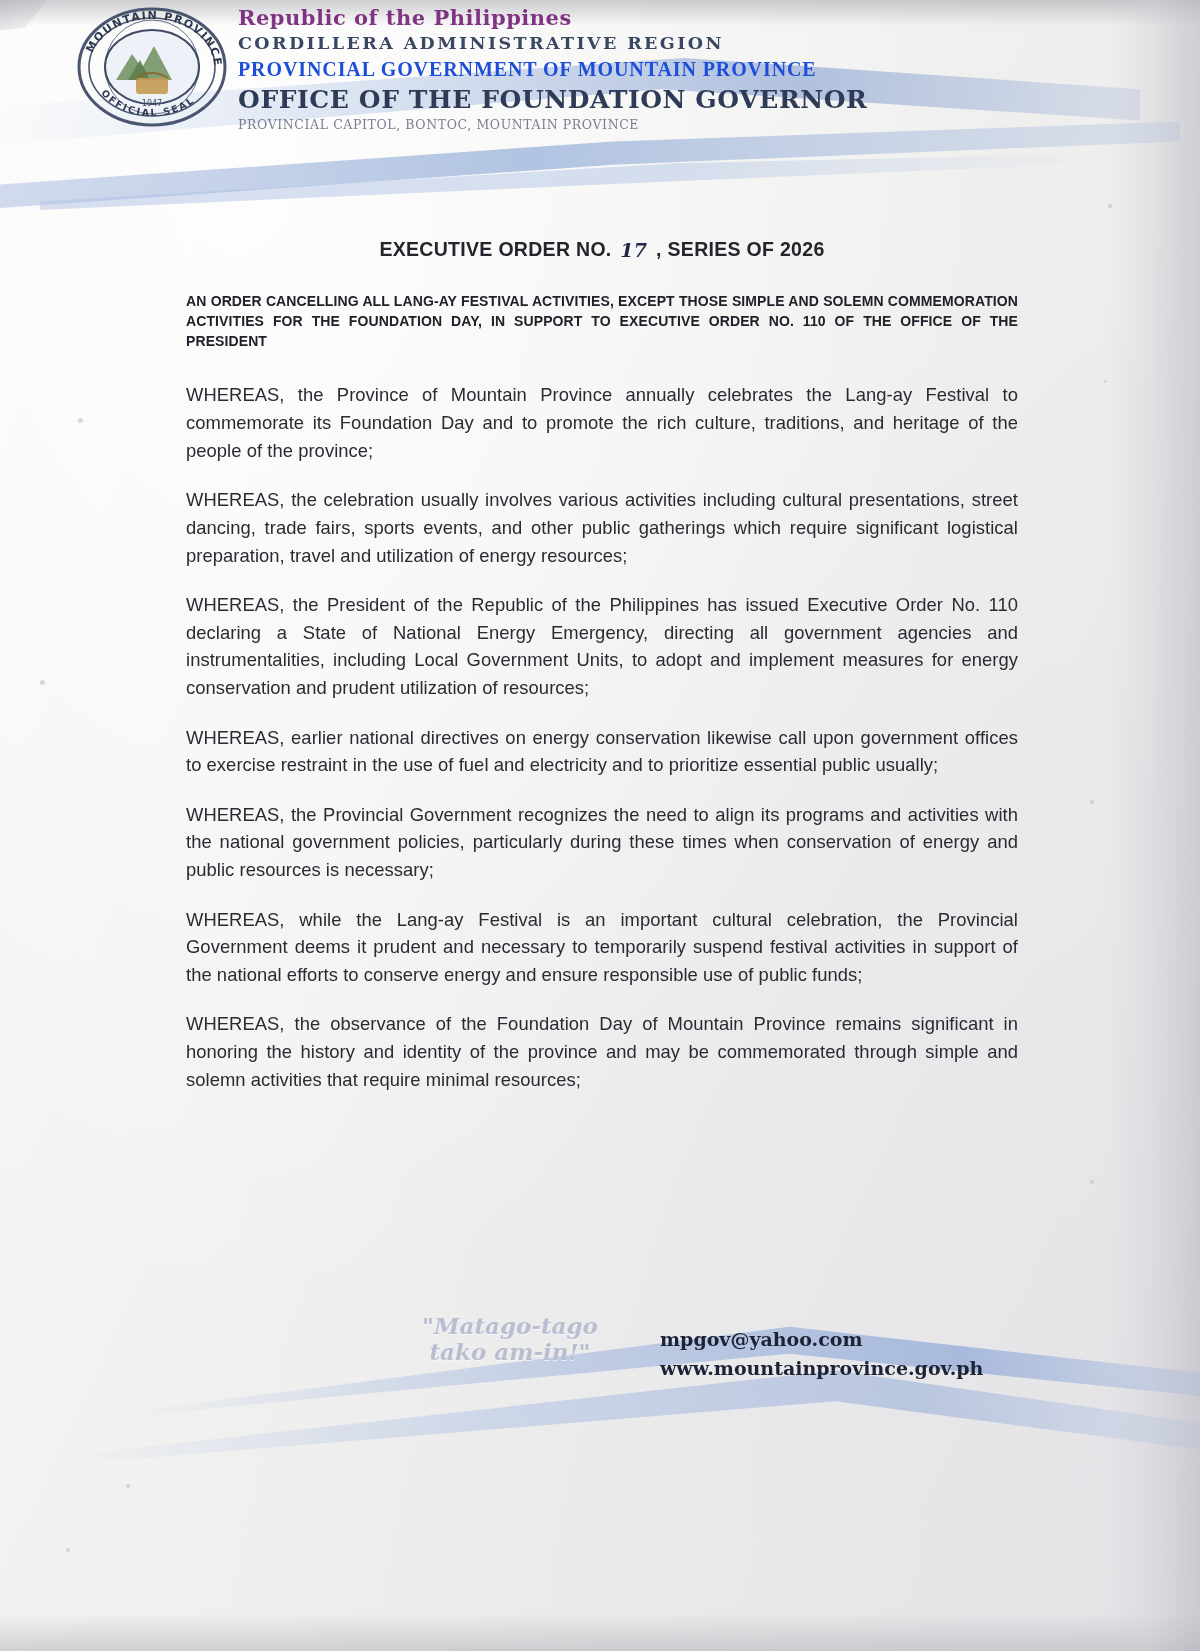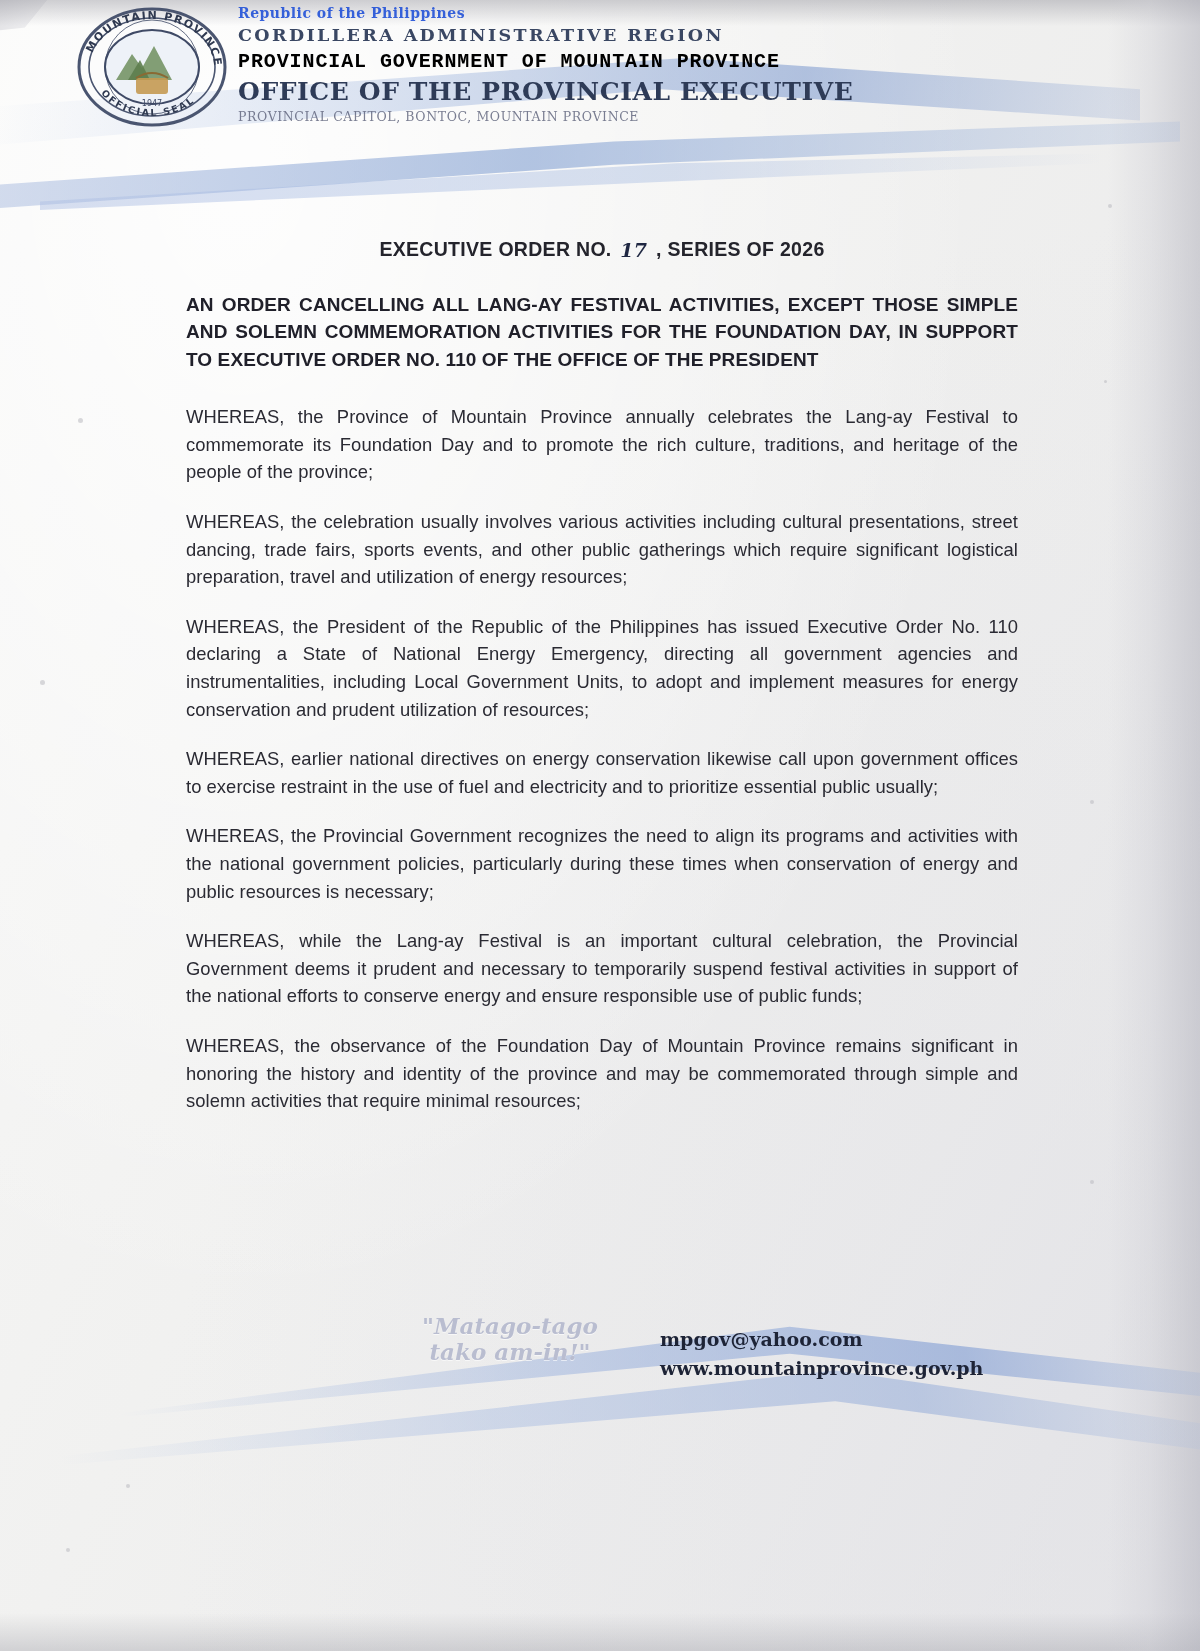--- a/index.html
+++ b/index.html
@@ -84,40 +84,40 @@
   }
   .seal svg { display:block; }
 
   .lh-text {
     position: absolute;
     left: 238px; top: 6px;
     width: 760px;
   }
   .lh-l1 {
     font-family: "DejaVu Serif", serif;
-    font-size: 14px;
-    font-weight: 700;
-    color: #1d4ed8;
+    font-size: 21px;
+    font-weight: 700;
+    color: #701a75;
     letter-spacing: 0.5px;
     line-height: 1.1;
     opacity: 0.88;
   }
   .lh-l2 {
     font-family: "DejaVu Serif", serif;
     font-size: 17.5px;
     font-weight: 600;
     color: #3a4763;
     letter-spacing: 2.4px;
     margin-top: 4px;
   }
   .lh-l3 {
-    font-family: Liberation Mono, monospace;
+    font-family: Liberation Serif, serif;
     font-size: 20px;
     font-weight: 700;
-    color: #000000;
+    color: #1d4ed8;
     letter-spacing: 0.9px;
     margin-top: 5px;
   }
   .lh-l4 {
     font-family: "DejaVu Serif", serif;
     font-size: 25px;
     font-weight: 700;
     color: #2e3b57;
     letter-spacing: 0.6px;
     margin-top: 4px;
@@ -151,21 +151,21 @@
     font-family: "DejaVu Serif", serif;
     font-style: italic;
     font-weight: 700;
     font-size: 19px;
     color: #1f2742;
     padding: 0 3px;
     position: relative;
     top: 1px;
   }
   .eo-subject {
-    font-size: 19px;
+    font-size: 14px;
     font-weight: 700;
     line-height: 1.44;
     text-align: justify;
     color: #20202a;
     margin-bottom: 30px;
     letter-spacing: 0.1px;
   }
   .para {
     font-size: 18.4px;
     line-height: 1.5;
@@ -269,21 +269,21 @@
         <text font-family="DejaVu Sans, sans-serif" font-size="9.5" font-weight="bold" fill="#2f3950" letter-spacing="2">
           <textPath href="#sealBot" startOffset="14%">OFFICIAL SEAL</textPath>
         </text>
       </svg>
     </div>
 
     <div class="lh-text">
       <div class="lh-l1">Republic of the Philippines</div>
       <div class="lh-l2">CORDILLERA ADMINISTRATIVE REGION</div>
       <div class="lh-l3">PROVINCIAL GOVERNMENT OF MOUNTAIN PROVINCE</div>
-      <div class="lh-l4">OFFICE OF THE PROVINCIAL EXECUTIVE</div>
+      <div class="lh-l4">OFFICE OF THE FOUNDATION GOVERNOR</div>
       <div class="lh-l5">PROVINCIAL CAPITOL, BONTOC, MOUNTAIN PROVINCE</div>
     </div>
   </div>
 
   <div class="doc-body">
     <div class="eo-title">
       <span>EXECUTIVE ORDER NO.</span>
       <span class="eo-number-hand">17</span>
       <span>, SERIES OF 2026</span>
     </div>

